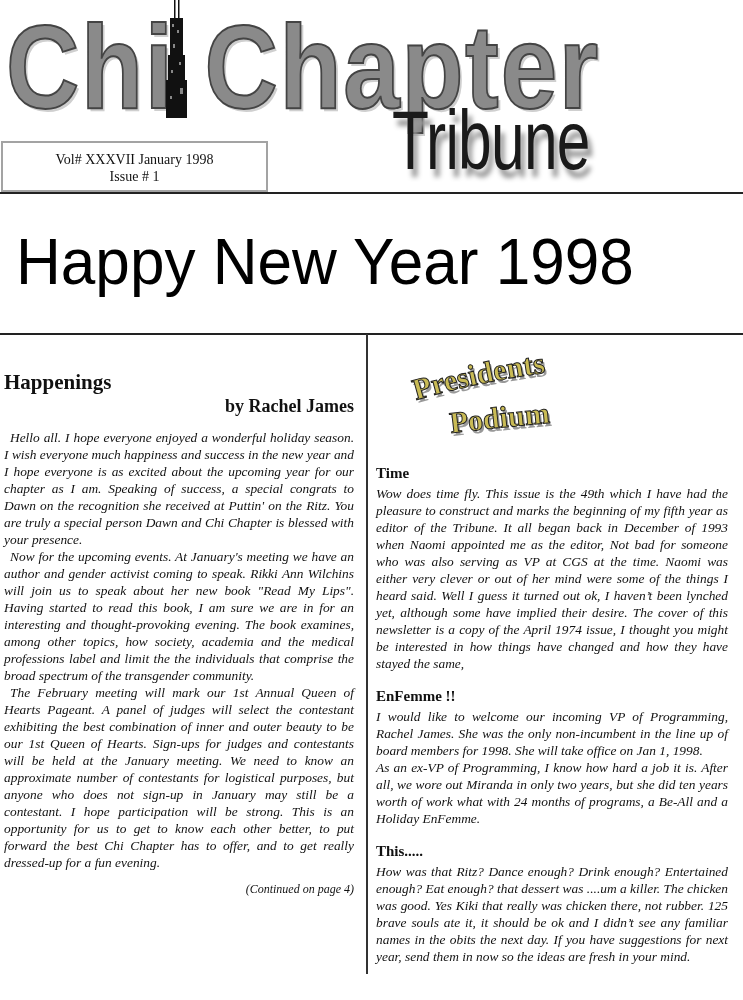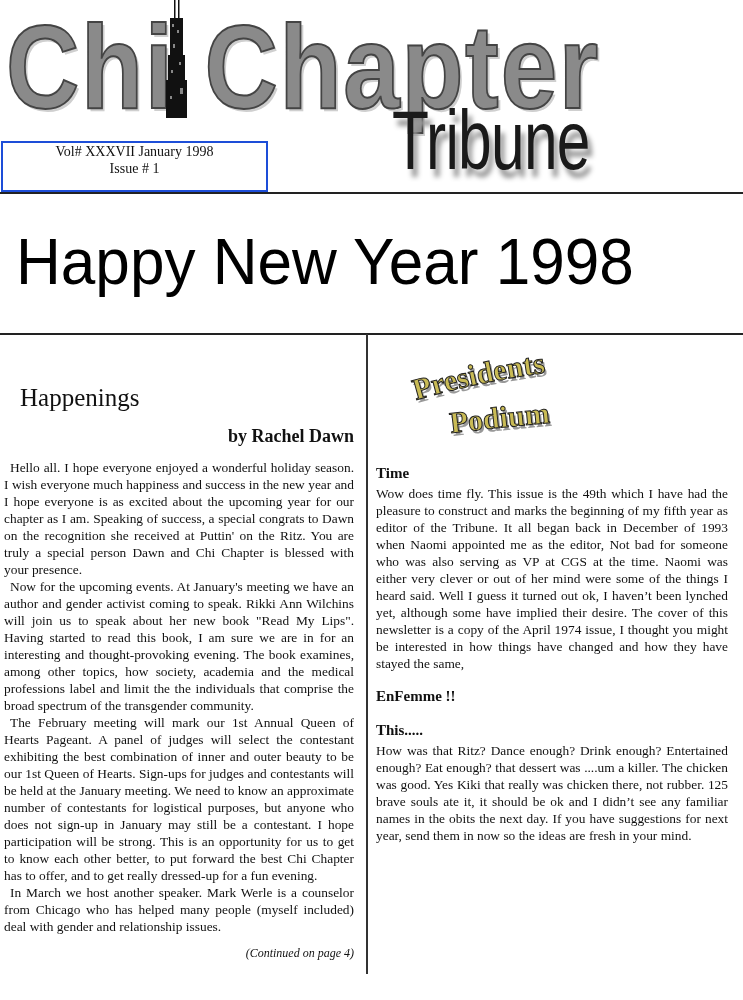--- a/index.html
+++ b/index.html
@@ -3,31 +3,31 @@
 <meta charset="utf-8">
 <style>
   html,body{margin:0;padding:0;background:#fff;}
   body{width:743px;height:1000px;position:relative;overflow:hidden;font-family:"Liberation Serif",serif;color:#111;}
   .masthead{position:absolute;left:0;top:0;width:629px;height:195px;}
   .chi-title{position:absolute;left:6px;top:8px;font-family:"Liberation Sans",sans-serif;font-weight:bold;font-size:118px;line-height:118px;letter-spacing:2px;transform:scaleX(0.86);transform-origin:left top;
     color:#8a8a8a;-webkit-text-stroke:2px #444;text-shadow:3px 3px 0 #cfcfcf,-1px -1px 0 #eee;white-space:nowrap;}
   .tower{position:absolute;left:160px;top:0;width:32px;height:118px;}
   .tribune{position:absolute;left:392px;top:98px;font-family:"Liberation Sans",sans-serif;font-size:84px;line-height:84px;color:#1a1a1a;transform:scaleX(0.72);transform-origin:left top;
     text-shadow:6px 8px 6px #999;letter-spacing:-1px;white-space:nowrap;}
-  .vol-box{position:absolute;left:1px;top:141px;width:267px;height:51px;border:2px solid #1d4ed8;box-sizing:border-box;text-align:center;font-size:14px;line-height:17px;}
+  .vol-box{position:absolute;left:1px;top:141px;width:267px;height:51px;border:2px solid #a3a3a3;box-sizing:border-box;text-align:center;font-size:14px;line-height:17px;padding-top:8px;}
   .mast-rule{position:absolute;left:0;top:192px;width:743px;height:2px;background:#222;}
   .headline{position:absolute;left:16px;top:226px;font-family:"Liberation Sans",sans-serif;font-size:64px;line-height:72px;color:#000;white-space:nowrap;transform:scaleX(0.97);transform-origin:left top;}
   .head-rule{position:absolute;left:0;top:333px;width:743px;height:2px;background:#222;}
   .col-rule{position:absolute;left:366px;top:334px;width:2px;height:640px;background:#333;}
   .col{position:absolute;font-size:13.4px;line-height:17px;text-align:justify;}
   .left-col{left:4px;top:368px;width:350px;}
   .right-col{left:376px;top:345px;width:352px;}
-  h2.sec{font-family:"Liberation Serif",serif;font-weight:normal;font-size:25px;line-height:28px;margin:16px;}
+  h2.sec{font-family:"Liberation Serif",serif;font-weight:bold;font-size:21px;line-height:28px;margin:0;}
   .byline{font-weight:bold;font-size:18px;text-align:right;margin:2px 0 14px 0;}
-  p{margin:0;}
+  p{margin:0;font-style:italic;}
   p.ind{text-indent:6px;}
   .cont{font-style:italic;font-size:12px;text-align:right;margin-top:10px;}
   .podium{position:relative;height:100px;width:100%;}
   .podium svg{position:absolute;left:20px;top:0;}
   h3.sec{font-weight:bold;font-size:15px;line-height:20px;margin:14px 0 2px 0;}
   h3.first{margin-top:18px;}
 </style>
 </head>
 <body>
 
@@ -56,25 +56,24 @@
   </div>
   <div class="mast-rule"></div>
 </div>
 
 <div class="headline">Happy New Year  1998</div>
 <div class="head-rule"></div>
 <div class="col-rule"></div>
 
 <div class="col left-col">
   <h2 class="sec">Happenings</h2>
-  <div class="byline">by Rachel Dawn</div>
+  <div class="byline">by Rachel James</div>
   <p class="ind">Hello all. I hope everyone enjoyed a wonderful holiday season.  I wish everyone much happiness and success in the new year and I hope everyone is as excited about the upcoming year for our chapter as I am.  Speaking of success, a special congrats to Dawn on the recognition she received at Puttin' on the Ritz.  You are truly a special person Dawn and Chi Chapter is blessed with your presence.</p>
   <p class="ind">Now for the upcoming events.  At January's meeting we have an author and gender activist coming to speak.  Rikki Ann Wilchins will join us to speak about her new book "Read My Lips".  Having started to read this book, I am sure we are in for an interesting and thought-provoking evening.  The book examines, among other topics, how society, academia and the medical professions label and limit the the individuals that comprise the broad spectrum of the transgender community.</p>
   <p class="ind">The February meeting will mark our 1st Annual Queen of Hearts Pageant.  A panel of judges will select the contestant exhibiting the best combination of inner and outer beauty to be our 1st Queen of Hearts.  Sign-ups for judges and contestants will be held at the January meeting.  We need to know an approximate number of contestants for logistical purposes, but anyone who does not sign-up in January may still be a contestant.  I hope participation will be strong.  This is an opportunity for us to get to know each other better, to put forward the best Chi Chapter has to offer, and to get really dressed-up for a fun evening.</p>
-  <p class="ind">In March we host another speaker.  Mark Werle is a counselor from Chicago who has helped many people (myself included) deal with gender and relationship issues.</p>
   <div class="cont">(Continued on page 4)</div>
 </div>
 
 <div class="col right-col">
   <div class="podium">
     <svg width="300" height="100" viewBox="0 0 300 100">
       <defs>
         <path id="arc1" d="M20,55 Q140,20 270,20"></path>
         <path id="arc2" d="M55,88 Q140,78 230,72"></path>
       </defs>
@@ -84,16 +83,18 @@
         <text fill="#999" transform="translate(2,3)"><textPath href="#arc2">Podium</textPath></text>
         <text fill="#c9bb55" stroke="#222" stroke-width="1"><textPath href="#arc2">Podium</textPath></text>
       </g>
     </svg>
   </div>
 
   <h3 class="sec first">Time</h3>
   <p>Wow does time fly. This issue is the 49th which I have had the pleasure to construct and marks the beginning of my fifth year as editor of the Tribune. It all began back in December of 1993 when Naomi appointed me as the editor, Not bad for someone who was also serving as VP at CGS at the time. Naomi was either very clever or out of her mind were some of the things I heard said. Well I guess it turned out ok, I haven’t been lynched yet, although some have implied  their desire. The cover of this newsletter is a copy of the April 1974 issue, I thought you might be interested in how things have changed and how they have stayed the same,</p>
 
   <h3 class="sec">EnFemme !!</h3>
+  <p>I would like to welcome our incoming VP of Programming, Rachel James. She was the only non-incumbent in the line up of board members for 1998. She will take office on Jan 1, 1998.</p>
+  <p>As an ex-VP of Programming, I know how hard a job it is. After all, we wore out Miranda in only two years, but she did ten years worth of work what with 24 months of programs, a Be-All and a Holiday EnFemme.</p>
 
   <h3 class="sec">This.....</h3>
   <p>How was that Ritz? Dance enough? Drink enough? Entertained enough? Eat enough? that dessert was ....um a killer. The chicken was good. Yes Kiki that really was chicken there, not rubber. 125 brave souls ate it, it should be ok and I didn’t see any familiar names in the obits the next day. If you have suggestions for next year, send them in now so the ideas are fresh  in your mind.</p>
 </div>
 
 </body></html>

